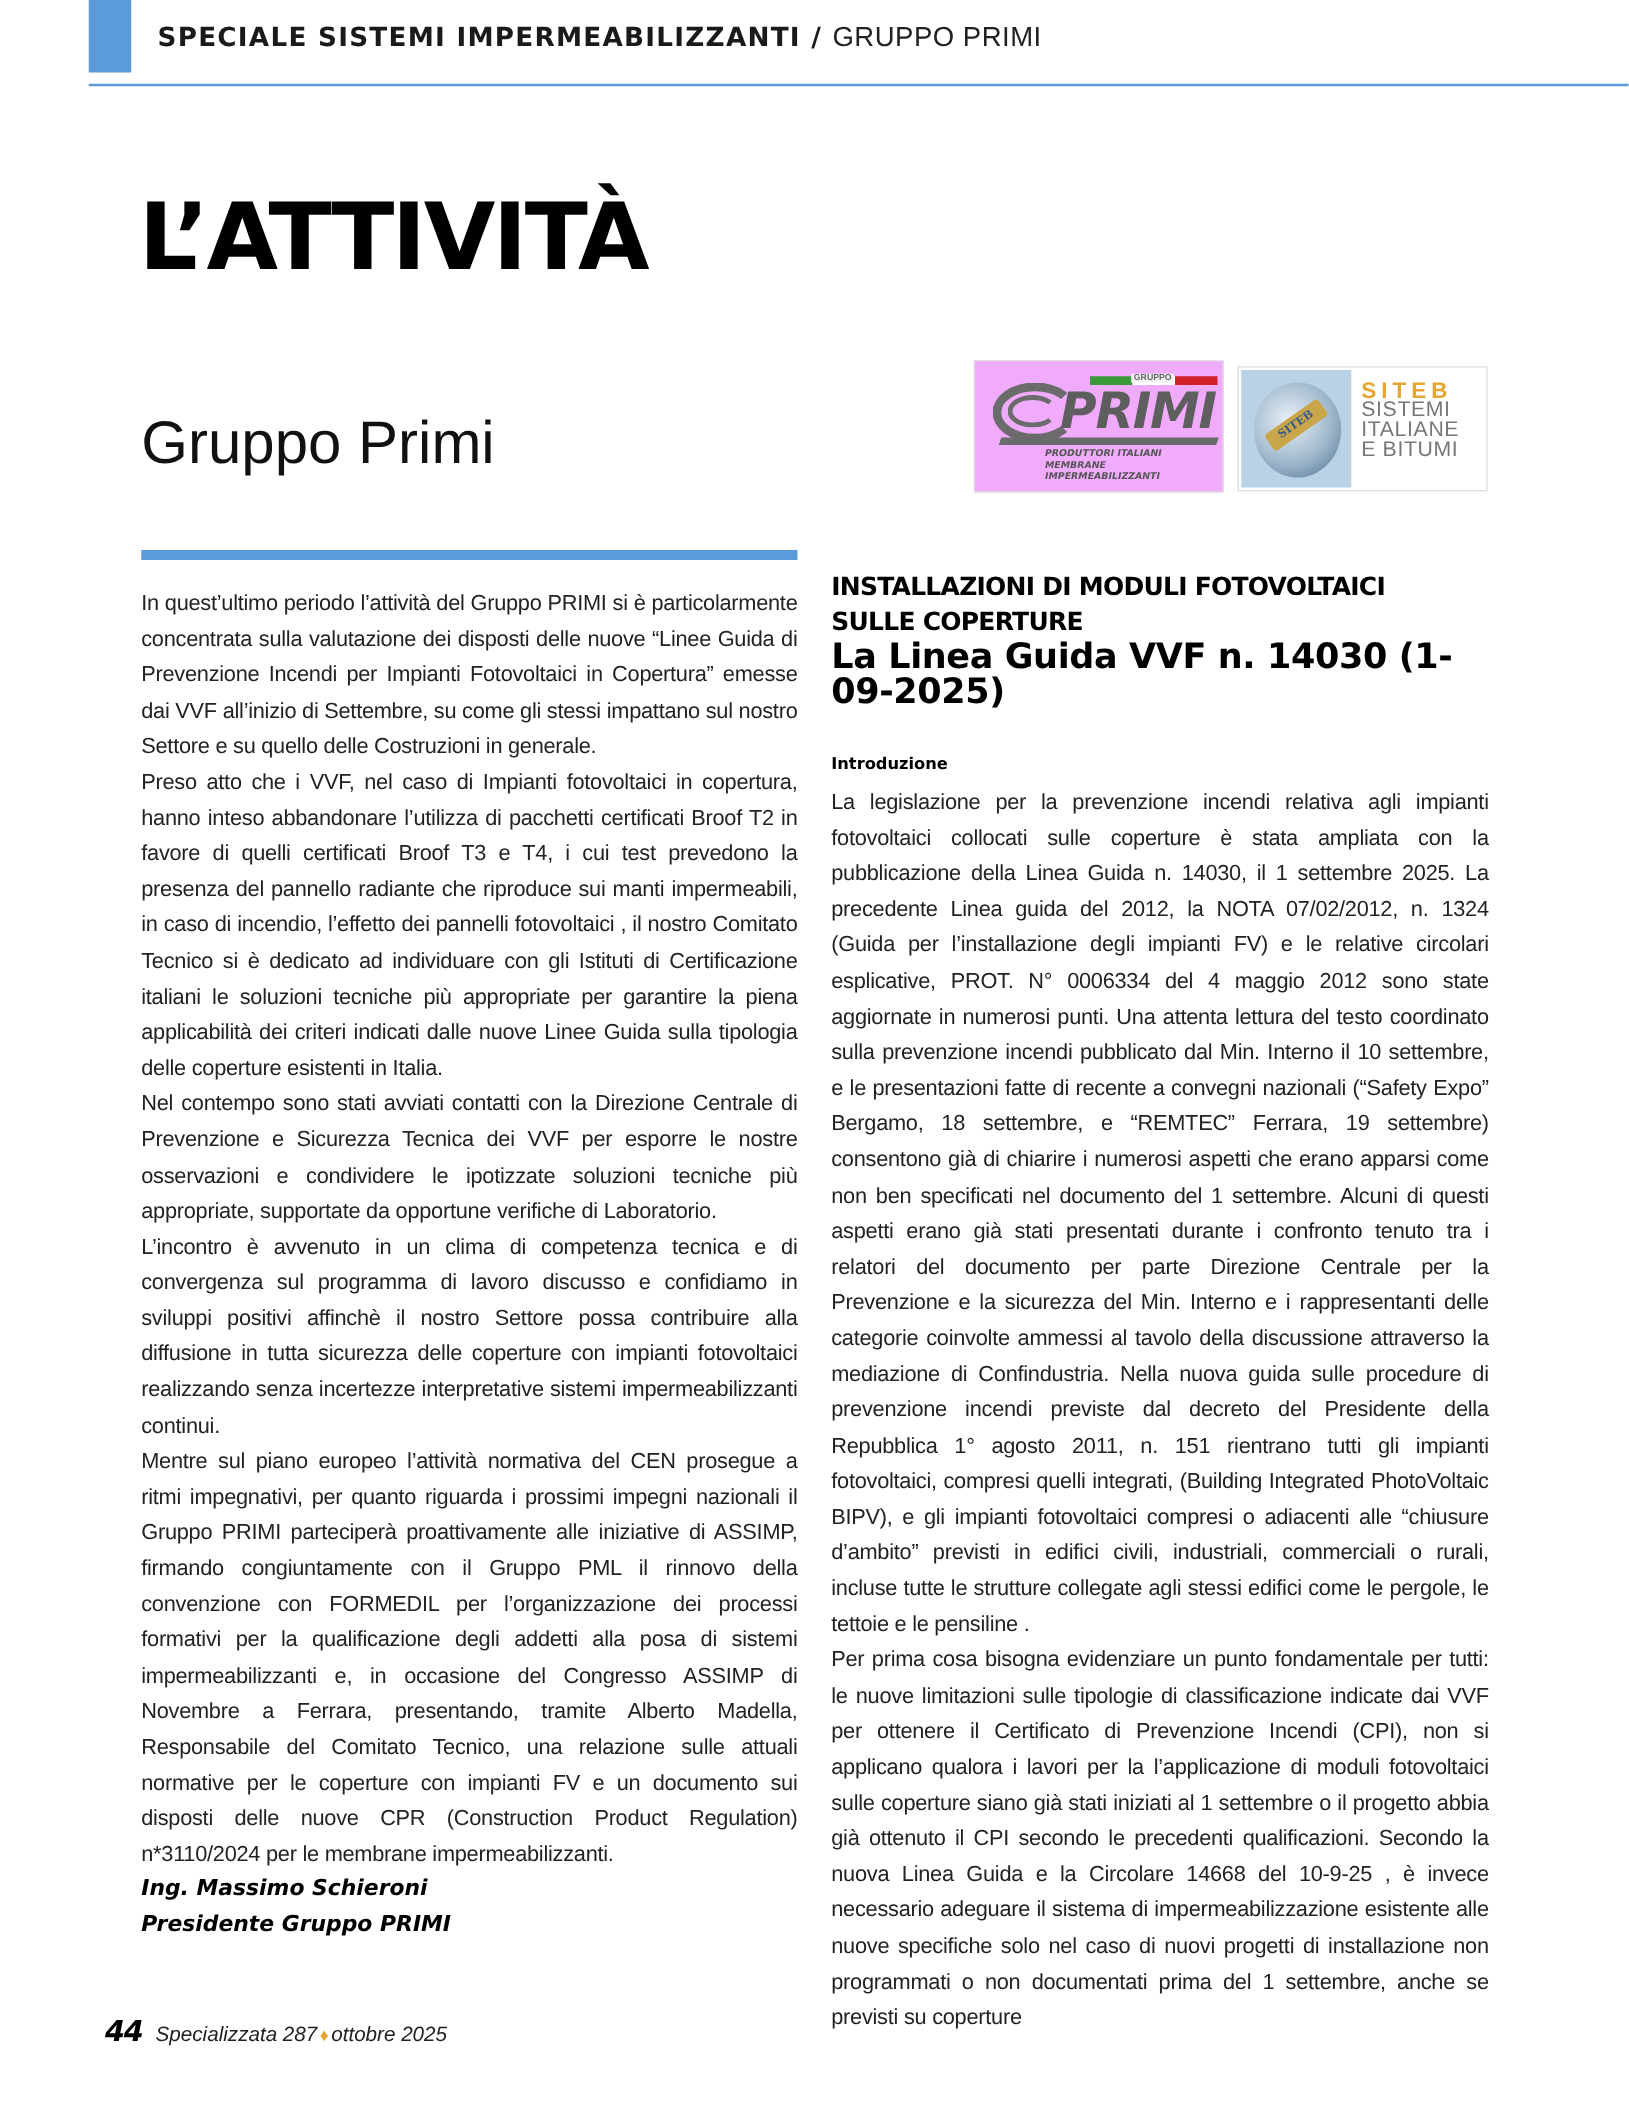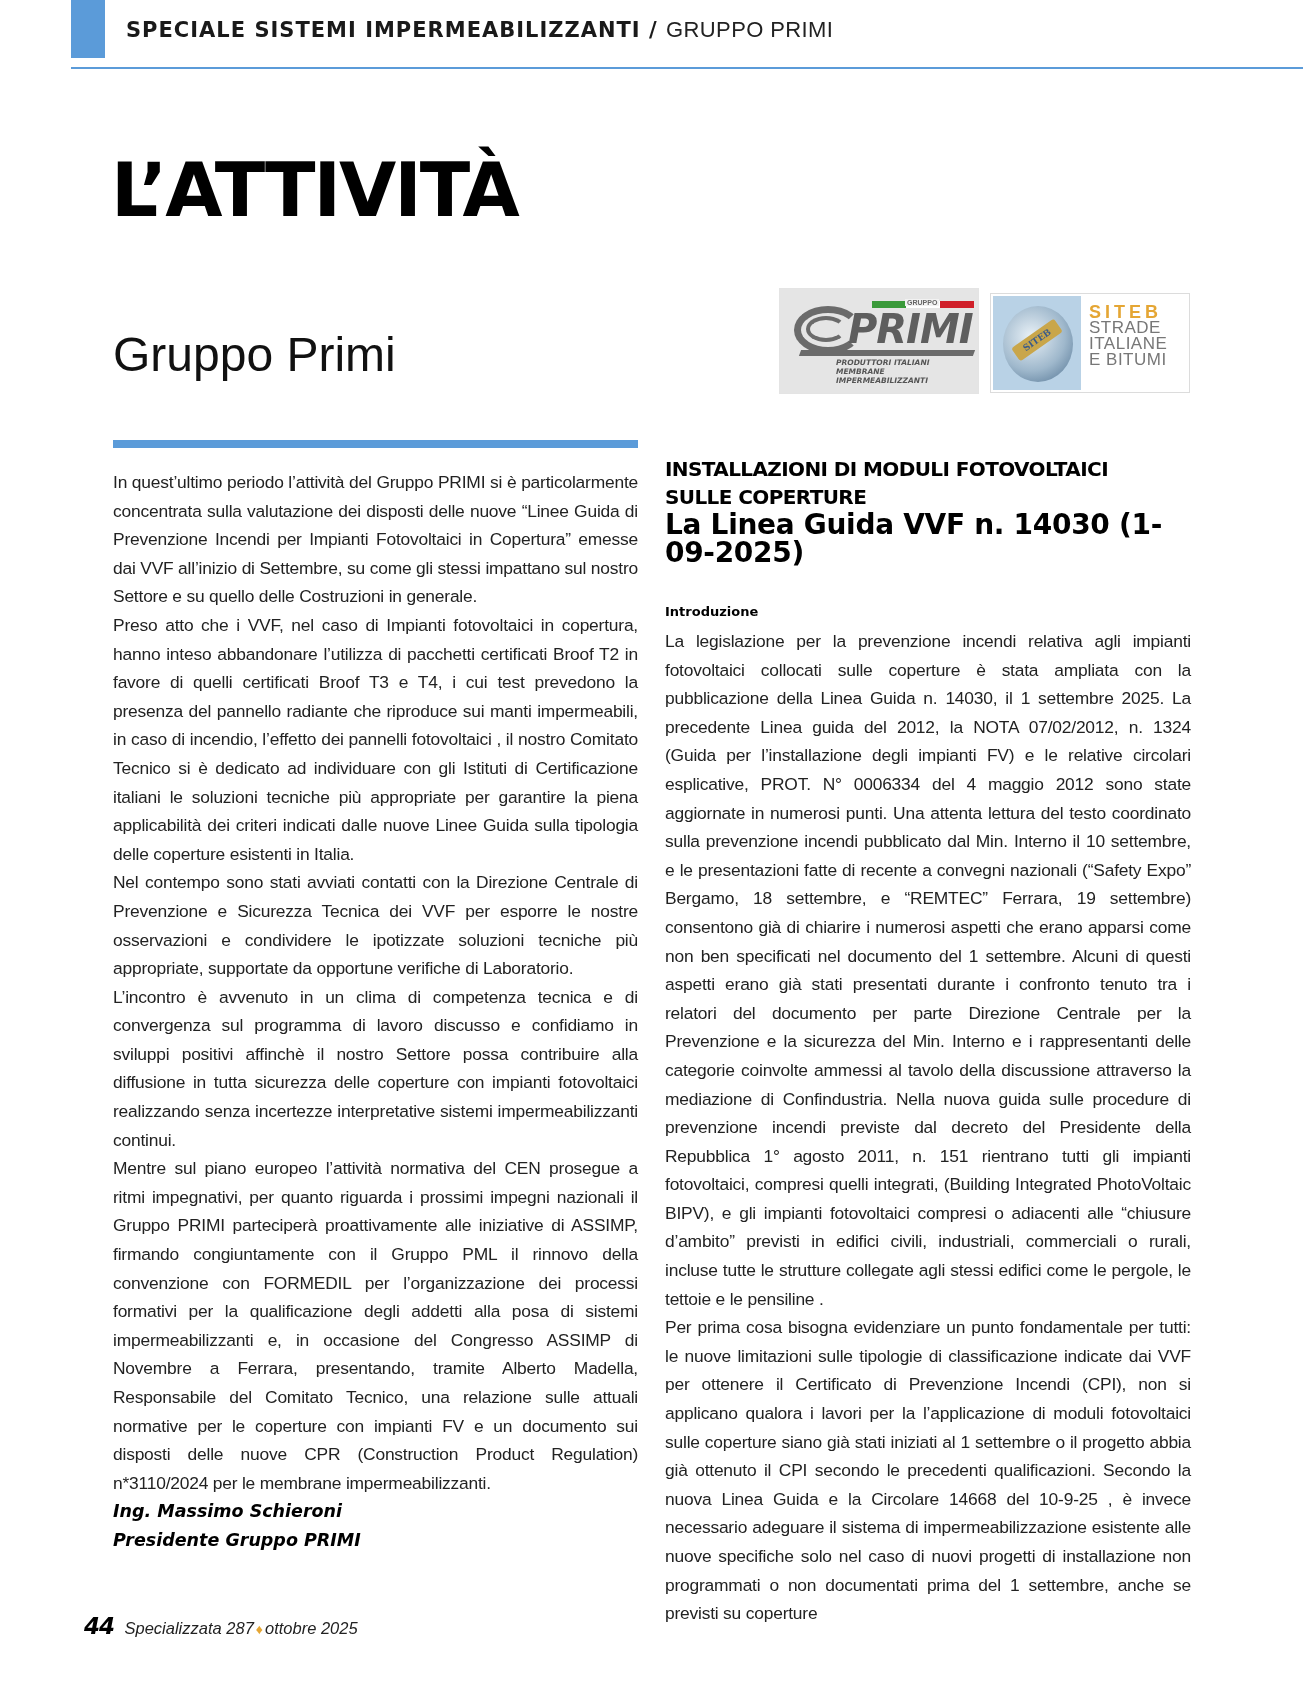--- a/index.html
+++ b/index.html
@@ -13,21 +13,21 @@
   .rh-light { font-family: "Liberation Sans", sans-serif; font-weight: normal; font-size: 22px; color: #222; }
   .rh-rule { position: absolute; left: 71px; top: 67px; width: 1232px; height: 2px; background: #5b9bd9; }
 
   
   .title { position: absolute; left: 111px; top: 150px; font-family: "DejaVu Sans", sans-serif; font-weight: bold;
            font-size: 74px; line-height: 80px; letter-spacing: -2px; color: #000; }
   .subtitle { position: absolute; left: 113px; top: 327px; font-family: "Liberation Sans", sans-serif;
               font-size: 48px; line-height: 56px; color: #111; }
 
   
-  .logo-primi { position: absolute; left: 779px; top: 288px; width: 200px; height: 106px; background: #e5e5e5;
+  .logo-primi { position: absolute; left: 779px; top: 288px; width: 200px; height: 106px; background: #f0abfc;
                 border: 1px solid #e4e4e4; }
   .logo-primi .tricolor { position: absolute; left: 92px; top: 12px; width: 102px; height: 7px; display: flex; }
   .logo-primi .tricolor span { flex: 1; }
   .logo-primi .gruppo { position: absolute; left: 125px; top: 10px; font-size: 7px; color: #666; font-weight: bold; background: #f2f2f2; padding: 0 2px; }
   .logo-primi .ring { position: absolute; left: 14px; top: 17px; width: 68px; height: 48px; border: 7px solid #6b6b6b;
                       border-radius: 50%; border-right-color: transparent; }
   .logo-primi .ring2 { position: absolute; left: 26px; top: 27px; width: 40px; height: 26px; border: 4px solid #6b6b6b;
                        border-radius: 50%; border-right-color: transparent; }
   .logo-primi .word { position: absolute; left: 68px; top: 17px; font-family: "DejaVu Sans", sans-serif; font-weight: bold;
                       font-style: italic; font-size: 40px; color: #5e5e5e; letter-spacing: -1px; }
@@ -101,21 +101,21 @@
   </div>
 </div>
 
 <div class="logo-siteb">
   <div class="emblem">
     <div class="globe"></div>
     <div class="band">SITEB</div>
   </div>
   <div class="txt">
     <div class="brand">SITEB</div>
-    <div>STRADE</div>
+    <div>SISTEMI</div>
     <div>ITALIANE</div>
     <div>E BITUMI</div>
   </div>
 </div>
 
 <div class="col-left">
   <div class="sec-rule"></div>
   <div class="sec-rule"></div>
   <div class="body-text left-body">
     <p>In quest’ultimo periodo l’attività del Gruppo PRIMI si è particolarmente concentrata sulla valutazione dei disposti delle nuove “Linee Guida di Prevenzione Incendi per Impianti Fotovoltaici in Copertura” emesse dai VVF all’inizio di Settembre, su come gli stessi impattano sul nostro Settore e su quello delle Costruzioni in generale.</p>

